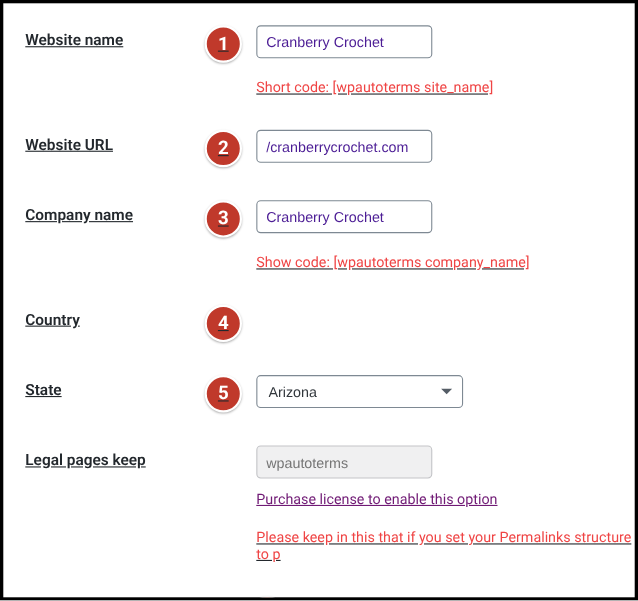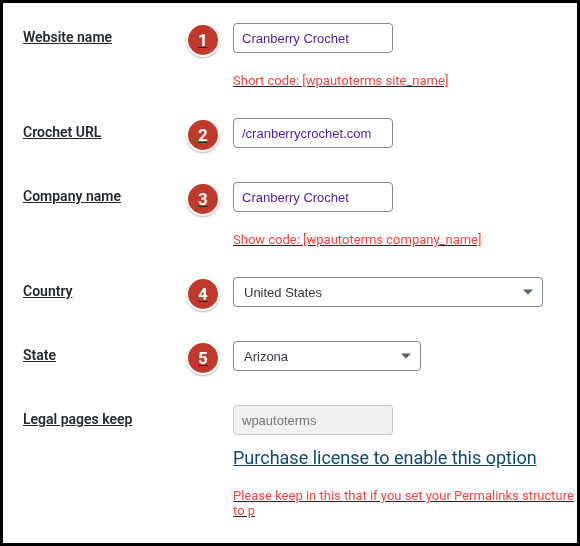--- a/index.html
+++ b/index.html
@@ -11,21 +11,21 @@
     .control-col { flex: 1; }
     .badge { width: 34px; height: 34px; border-radius: 50%; background: #c0392b; color: #fff; font-weight: 700; font-size: 17px; display: flex; align-items: center; justify-content: center; box-shadow: 0 1px 2px rgba(0,0,0,0.3); border: 2px solid #fff; }
     .text-input { width: 160px; height: 30px; border: 1px solid #7e8993; border-radius: 4px; padding: 0 8px; font-size: 13px; color: #4c1d95; background: #fff; }
     .text-input.disabled { background: #f0f0f1; color: #4c1d95; border-color: #c3c4c7; }
     .select { height: 30px; border: 1px solid #7e8993; border-radius: 4px; padding: 0 28px 0 10px; font-size: 13px; color: #32373c; background: #fff; appearance: none; position: relative; cursor: pointer; }
     .select-wrap { position: relative; display: inline-block; }
     .select-wrap::after { content: ""; position: absolute; right: 10px; top: 50%; transform: translateY(-50%); width: 0; height: 0; border-left: 5px solid transparent; border-right: 5px solid transparent; border-top: 5px solid #555d66; pointer-events: none; }
     .select.wide { width: 310px; }
     .select.narrow { width: 188px; }
     .hint { font-size: 13px; color: #ef4444; margin-top: 20px; }
-    .link { color: #0c4a6e; text-decoration: underline; font-size: 18px; cursor: pointer; display: inline-block; margin-top: 12px; }
+    .link { color: #701a75; text-decoration: underline; font-size: 13px; cursor: pointer; display: inline-block; margin-top: 12px; }
     .checkbox { width: 16px; height: 16px; border: 1px solid #0073aa; border-radius: 3px; display: inline-flex; align-items: center; justify-content: center; background: #fff; cursor: pointer; margin-top: 8px; }
     .checkbox svg { width: 12px; height: 12px; }
     .row.last { margin-bottom: 0; }
     .label-col.tight { width: 195px; padding-right: 5px; }
     .badge-col.tight { width: 50px; }
   </style>
 </head>
 <body>
 
 <div class="frame">
@@ -35,21 +35,21 @@
     <div class="badge-col">
       <div class="badge">1</div>
     </div>
     <div class="control-col">
       <input class="text-input" value="Cranberry Crochet" style="">
       <div class="hint">Short code: [wpautoterms site_name]</div>
     </div>
   </div>
 
   <div class="row">
-    <div class="label-col">Crochet URL</div>
+    <div class="label-col">Website URL</div>
     <div class="badge-col">
       <div class="badge">2</div>
     </div>
     <div class="control-col">
       <input class="text-input" value="/cranberrycrochet.com" style="">
     </div>
   </div>
 
   <div class="row">
     <div class="label-col">Company name</div>
@@ -59,27 +59,20 @@
     <div class="control-col">
       <input class="text-input" value="Cranberry Crochet" style="">
       <div class="hint">Show code: [wpautoterms company_name]</div>
     </div>
   </div>
 
   <div class="row">
     <div class="label-col">Country</div>
     <div class="badge-col">
       <div class="badge">4</div>
-    </div>
-    <div class="control-col">
-      <div class="select-wrap">
-        <select class="select wide">
-          <option>United States</option>
-        </select>
-      </div>
     </div>
   </div>
 
   <div class="row">
     <div class="label-col">State</div>
     <div class="badge-col">
       <div class="badge">5</div>
     </div>
     <div class="control-col">
       <div class="select-wrap">

